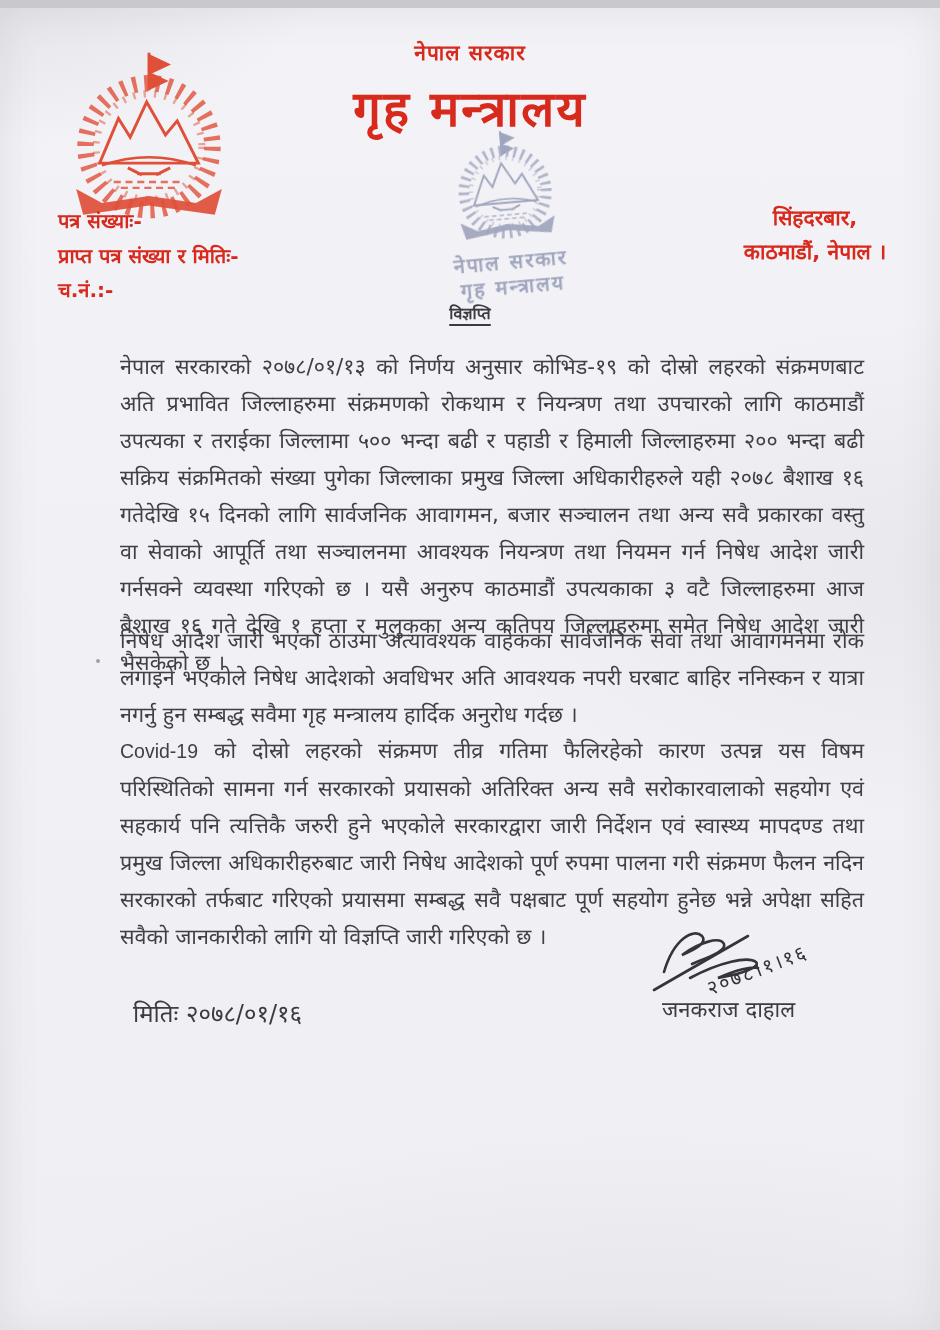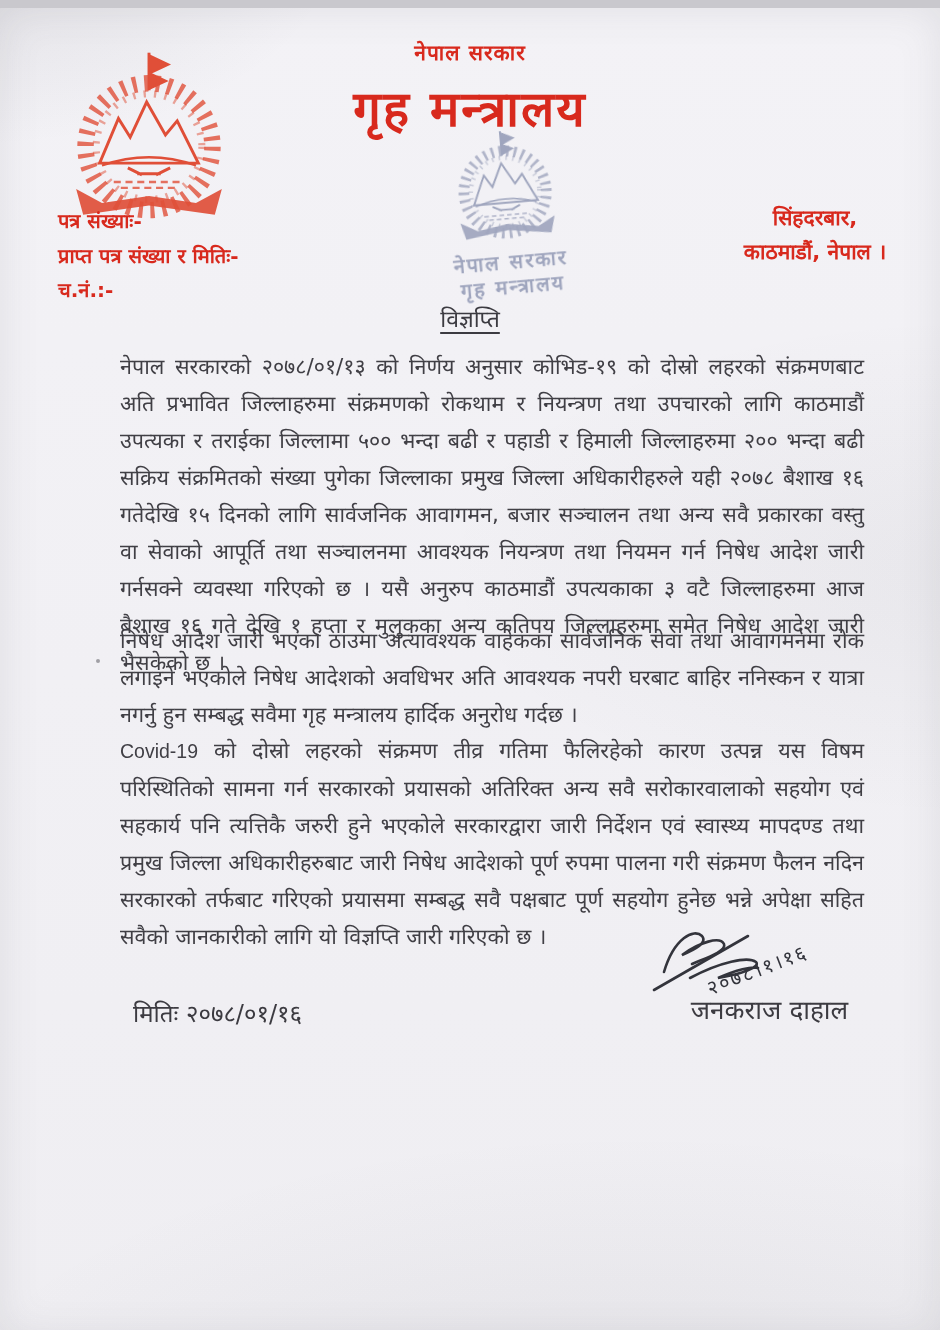--- a/index.html
+++ b/index.html
@@ -29,33 +29,33 @@
   
   .govt-line{top:30px;left:0;width:100%;text-align:center;font-size:21px;font-weight:bold;letter-spacing:1px;}
   .ministry-title{top:66px;left:0;width:100%;text-align:center;font-size:49px;font-weight:bold;letter-spacing:2px;}
   .emblem-red{top:40px;left:60px;width:178px;height:188px;color:#e04f38;}
   .stamp-wrap{top:120px;left:398px;width:215px;height:148px;transform:rotate(-5deg);opacity:.82;color:var(--stamp);text-align:center;}
   .stamp-wrap svg{width:118px;height:122px;display:block;margin:0 auto;filter:blur(.3px);}
   .stamp-line{font-size:20px;font-weight:bold;letter-spacing:2px;filter:blur(.35px);line-height:25px;}
   .ref-block{top:196px;left:58px;font-size:20px;font-weight:600;line-height:34.5px;}
   .addr-block{top:193px;left:715px;width:200px;text-align:center;font-size:21px;font-weight:600;line-height:34px;}
   
-  .heading{top:294px;left:0;width:100%;text-align:center;font-size:23px;font-weight:400;}
+  .heading{top:294px;left:0;width:100%;text-align:center;font-size:16px;font-weight:700;}
   .heading span{text-decoration:underline;text-underline-offset:5px;text-decoration-thickness:1.5px;}
   .para{left:120px;width:744px;font-size:21.5px;line-height:37px;text-align:justify;color:#403f45;}
   .p1{top:340px;}
   .p2{top:614px;}
   .p3{top:724px;}
   .covid{font-family:"Liberation Sans",sans-serif;font-weight:normal;font-size:19.5px;}
   .ink-dot{top:651px;left:96px;width:4px;height:4px;border-radius:50%;background:#6a6970;opacity:.6;}
   
   .date-line{top:988px;left:133px;font-size:24px;}
   .sig-svg{top:912px;left:648px;width:150px;height:92px;}
   .sig-date{top:948px;left:704px;font-size:20px;color:#33343c;transform:rotate(-21deg);letter-spacing:2px;white-space:nowrap;}
-  .sign-block{top:985px;left:662px;width:215px;text-align:center;font-size:26px;line-height:34px;}
+  .sign-block{top:985px;left:662px;width:215px;font-size:22px;line-height:34px;}
 </style>
 </head>
 <body>
 
 <div class="page">
 
   <div class="abs govt-line red">नेपाल सरकार</div>
 
   <div class="abs ministry-title red">गृह मन्त्रालय</div>
 

